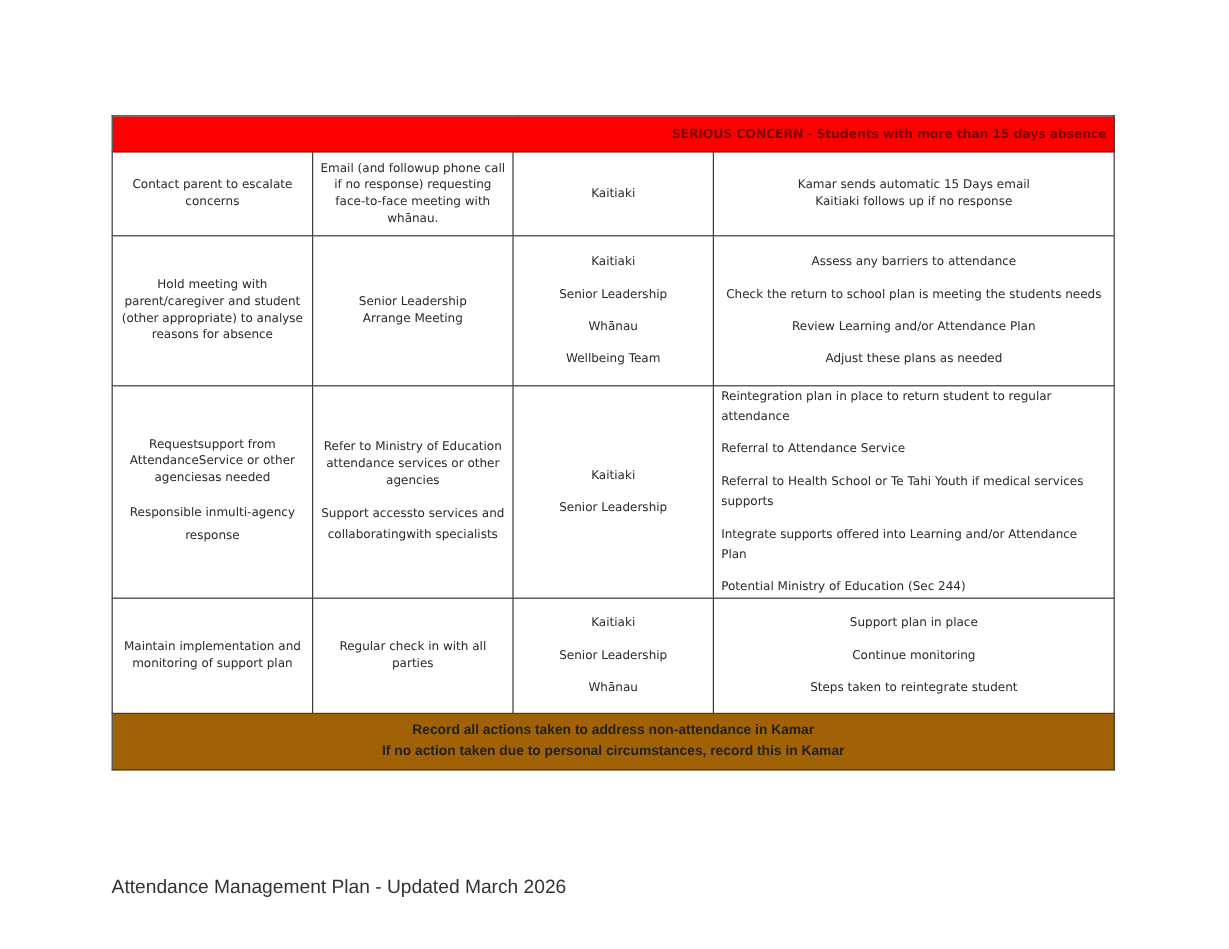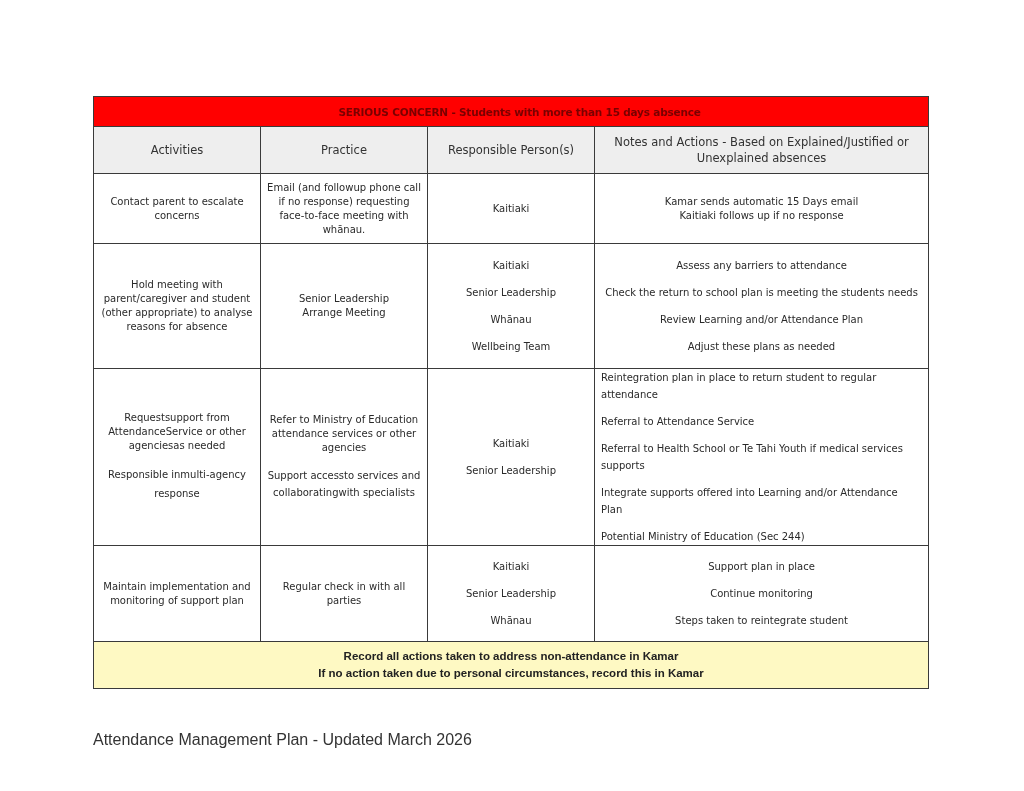--- a/index.html
+++ b/index.html
@@ -10,32 +10,32 @@
   .page-table {
     position: absolute; left: 93px; top: 96px; width: 835px;
     border-collapse: collapse; table-layout: fixed;
     font-family: "DejaVu Sans", sans-serif;
   }
   .page-table td, .page-table th {
     border: 1.5px solid #3a3a3a; padding: 0 6px; text-align: center; vertical-align: middle;
     font-size: 10px; line-height: 14px; color: #2a2a2a; font-weight: normal;
   }
   .title-row td {
-    background: #ff0000; color: #7a0000; font-weight: bold; text-align: center;
+    background: #ff0000; color: #7a0000; font-weight: bold; text-align: right;
     height: 29px; font-size: 10.5px; padding-left: 23px; letter-spacing: -0.2px;
   }
   .head-row th {
     background: #eeeeee; height: 46px; font-size: 11.5px; line-height: 16px; color: #333;
   }
   .row-1 td { height: 69px; }
   .row-2 td { height: 124px; }
   .row-3 td { height: 149px; }
   .row-4 td { height: 95px; }
   .foot-row td {
-    background: #fef9c3; height: 46px; font-weight: bold; font-size: 11.5px; line-height: 17px; color: #222;
+    background: #a16207; height: 46px; font-weight: bold; font-size: 11.5px; line-height: 17px; color: #222;
     font-family: "Liberation Sans Narrow", "Liberation Sans", sans-serif;
   }
   .stack p { margin: 0; }
   .spaced p { margin: 0 0 13px 0; }
   .spaced p:last-child { margin-bottom: 0; }
   .left-notes { text-align: left !important; margin-top: 38px; }
   .left-notes p { margin: 0 0 10px 0; line-height: 17px; }
   .left-notes p:last-child { margin-bottom: 0; }
   .gap p { margin: 0 0 12px 0; }
   .gap p:last-child { margin-bottom: 0; }
@@ -50,26 +50,20 @@
 <table class="page-table">
   <colgroup>
     <col style="width:167px">
       <col style="width:167px">
       <col style="width:167px">
       <col style="width:334px">
   </colgroup>
   <tbody>
       <tr class="title-row">
     <td colspan="4">SERIOUS CONCERN - Students with more than 15 days absence</td>
-  </tr>
-  <tr class="head-row">
-    <th>Activities</th>
-    <th>Practice</th>
-    <th>Responsible Person(s)</th>
-    <th>Notes and Actions - Based on Explained/Justified or Unexplained absences</th>
   </tr>
 
   <tr class="row-1">
     <td class="stack">
       <p>Contact parent to escalate concerns</p>
     </td>
     <td class="stack">
       <p>Email (and followup phone call if no response) requesting face-to-face meeting with whānau.</p>
     </td>
     <td class="stack">

